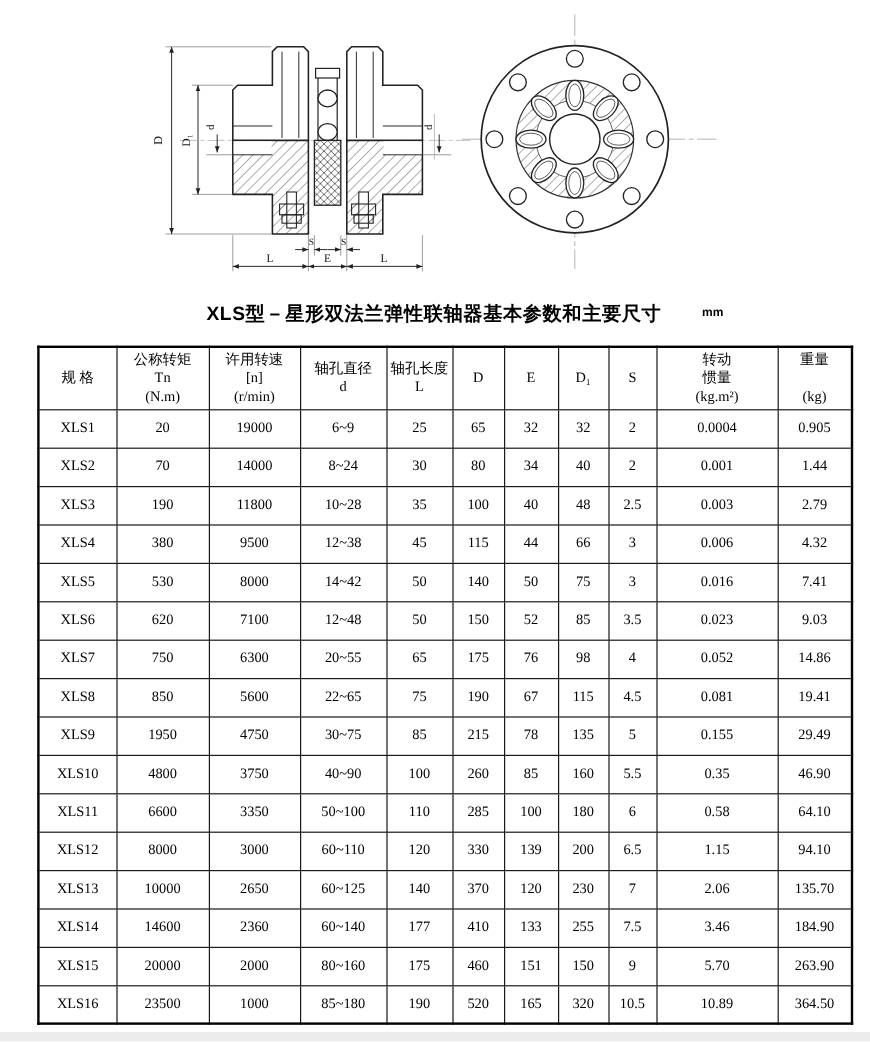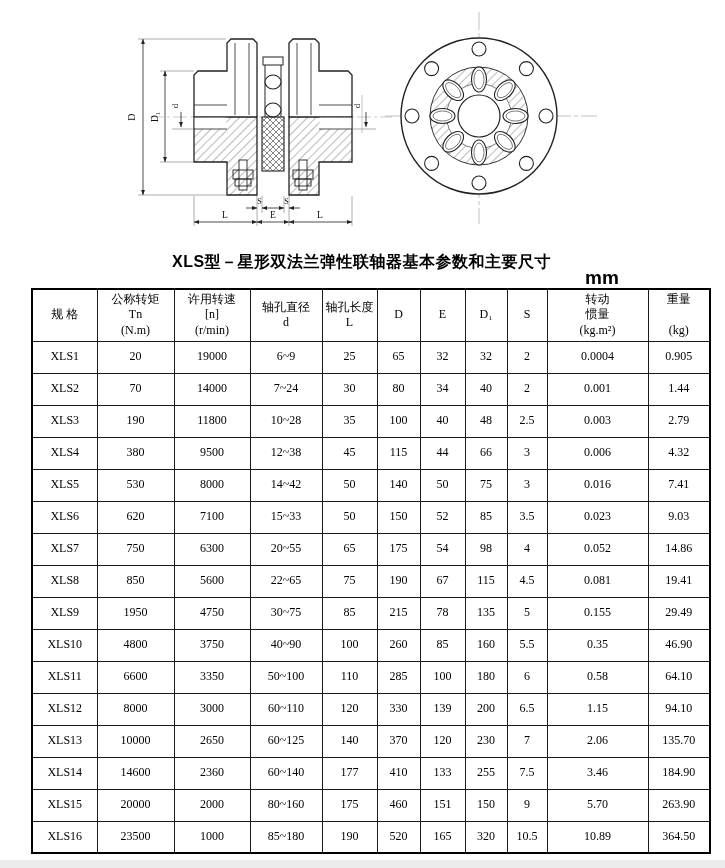--- a/index.html
+++ b/index.html
@@ -10,21 +10,21 @@
   .drawing-area{width:725px;height:250px;position:relative;}
   .title-row{position:relative;height:38px;}
   .doc-title{
     position:absolute;left:172px;top:2px;
     font-family:"Liberation Sans","DejaVu Sans",sans-serif;
     font-weight:bold;font-size:16px;letter-spacing:0.5px;white-space:nowrap;
   }
   .unit-label{
     position:absolute;left:585px;top:5px;
     font-family:"Liberation Sans","DejaVu Sans",sans-serif;
-    font-size:19px;font-weight:bold;margin-top:12px;
+    font-size:10px;font-weight:bold;
   }
   table.spec{
     margin-left:31px;width:678px;border-collapse:collapse;table-layout:fixed;
     border:2px solid #000;
   }
   table.spec th, table.spec td{
     border:1px solid #1a1a1a;text-align:center;vertical-align:middle;
     padding:0;font-weight:normal;font-size:12px;line-height:1.3;
     overflow:hidden;
   }
@@ -243,21 +243,21 @@
         <td>32</td>
         <td>32</td>
         <td>2</td>
         <td>0.0004</td>
         <td>0.905</td>
       </tr>
       <tr>
         <td>XLS2</td>
         <td>70</td>
         <td>14000</td>
-        <td>7~24</td>
+        <td>8~24</td>
         <td>30</td>
         <td>80</td>
         <td>34</td>
         <td>40</td>
         <td>2</td>
         <td>0.001</td>
         <td>1.44</td>
       </tr>
       <tr>
         <td>XLS3</td>
@@ -295,37 +295,37 @@
         <td>50</td>
         <td>75</td>
         <td>3</td>
         <td>0.016</td>
         <td>7.41</td>
       </tr>
       <tr>
         <td>XLS6</td>
         <td>620</td>
         <td>7100</td>
-        <td>15~33</td>
+        <td>12~48</td>
         <td>50</td>
         <td>150</td>
         <td>52</td>
         <td>85</td>
         <td>3.5</td>
         <td>0.023</td>
         <td>9.03</td>
       </tr>
       <tr>
         <td>XLS7</td>
         <td>750</td>
         <td>6300</td>
         <td>20~55</td>
         <td>65</td>
         <td>175</td>
-        <td>54</td>
+        <td>76</td>
         <td>98</td>
         <td>4</td>
         <td>0.052</td>
         <td>14.86</td>
       </tr>
       <tr>
         <td>XLS8</td>
         <td>850</td>
         <td>5600</td>
         <td>22~65</td>

